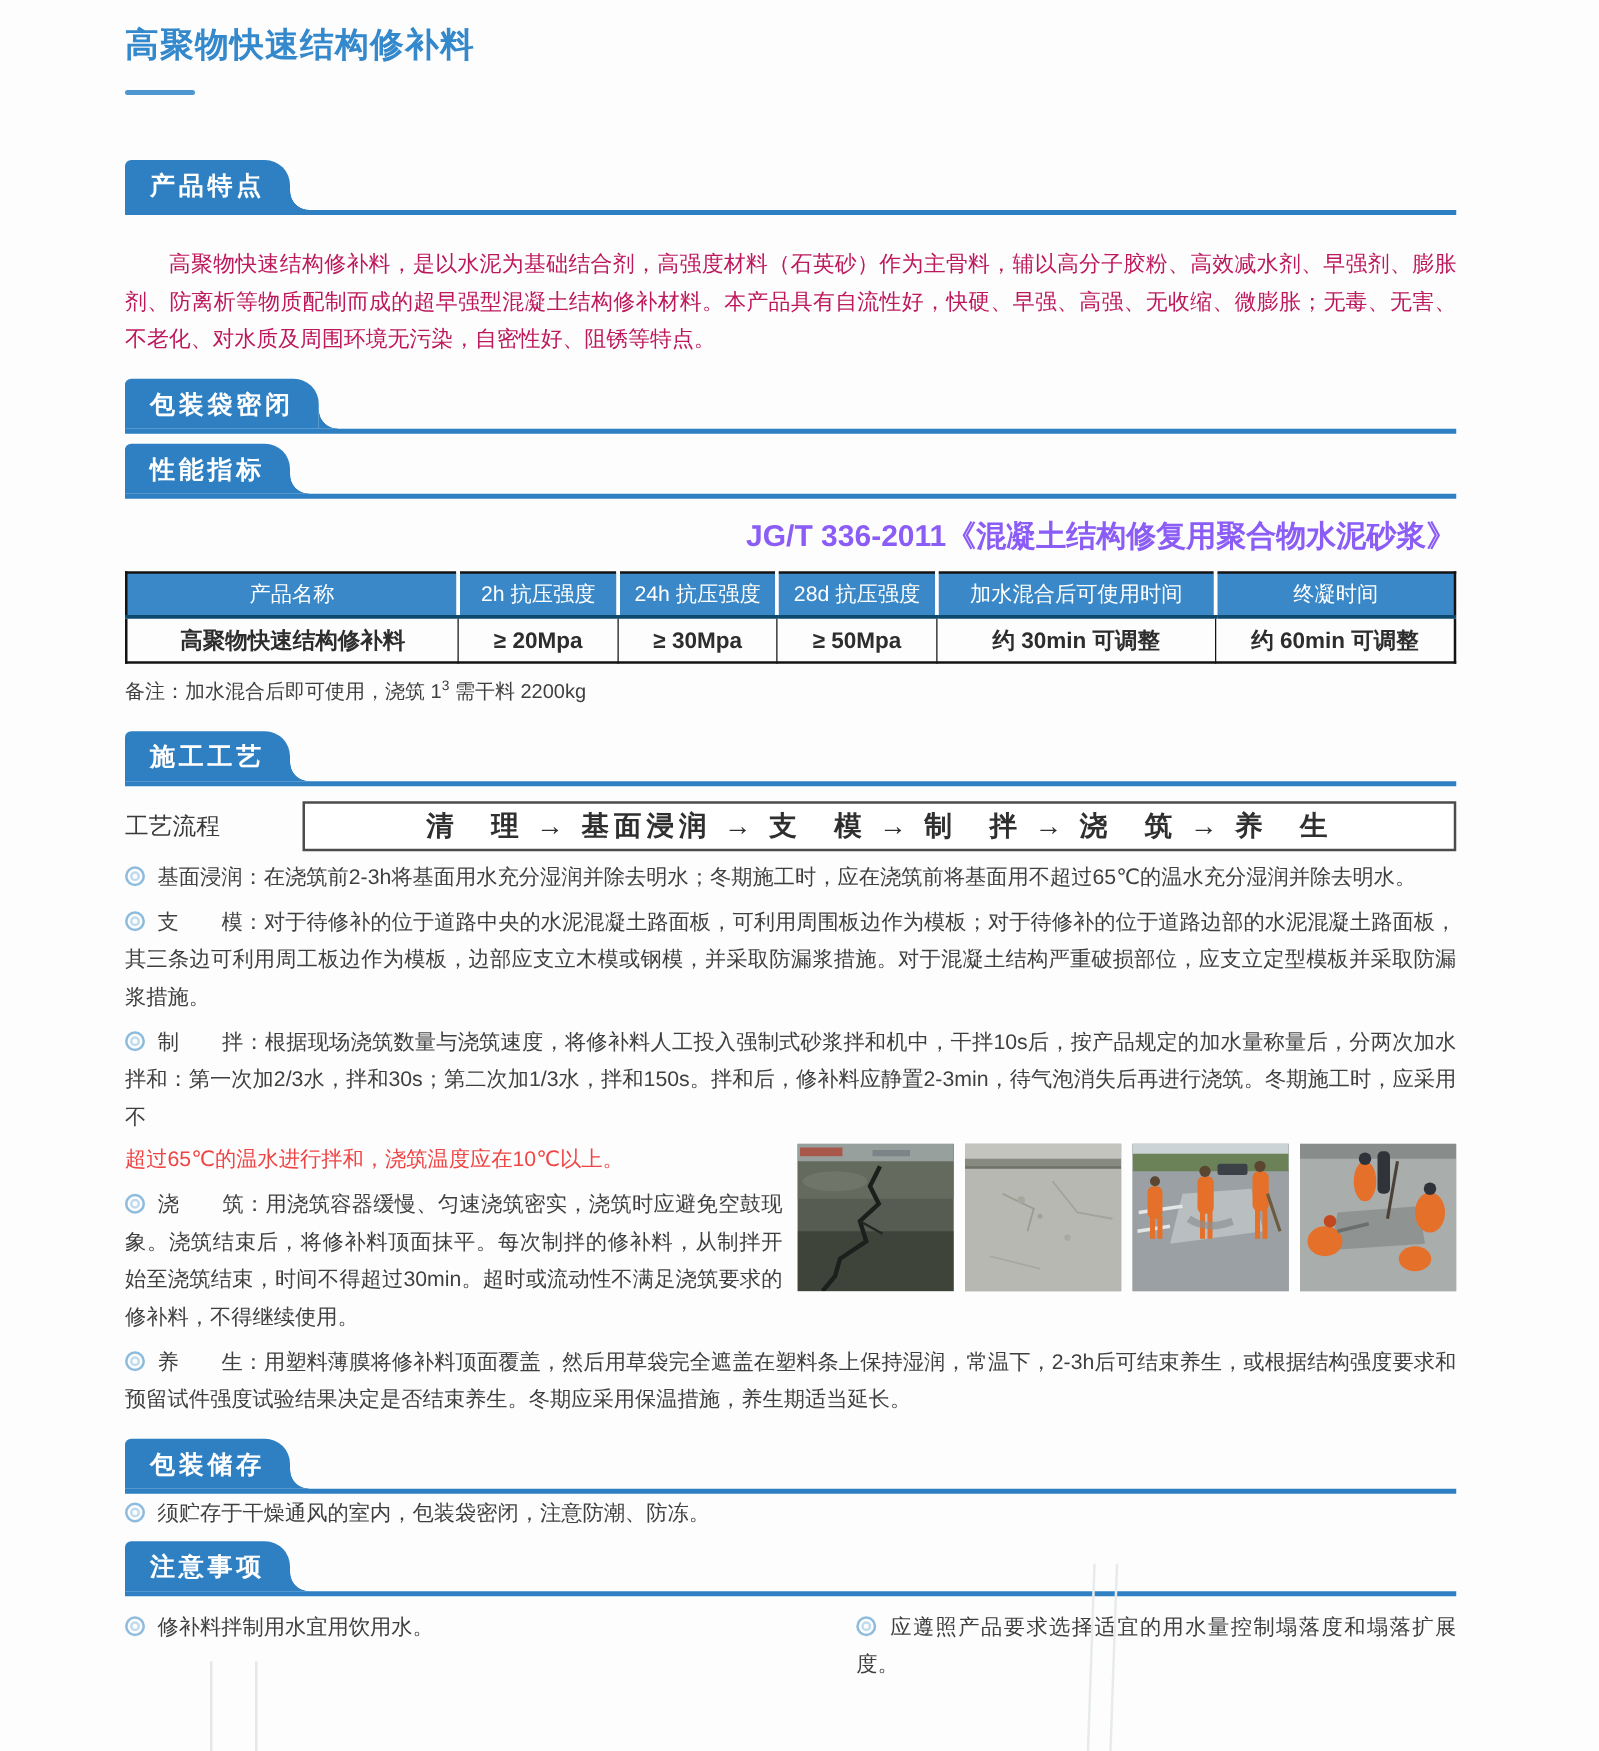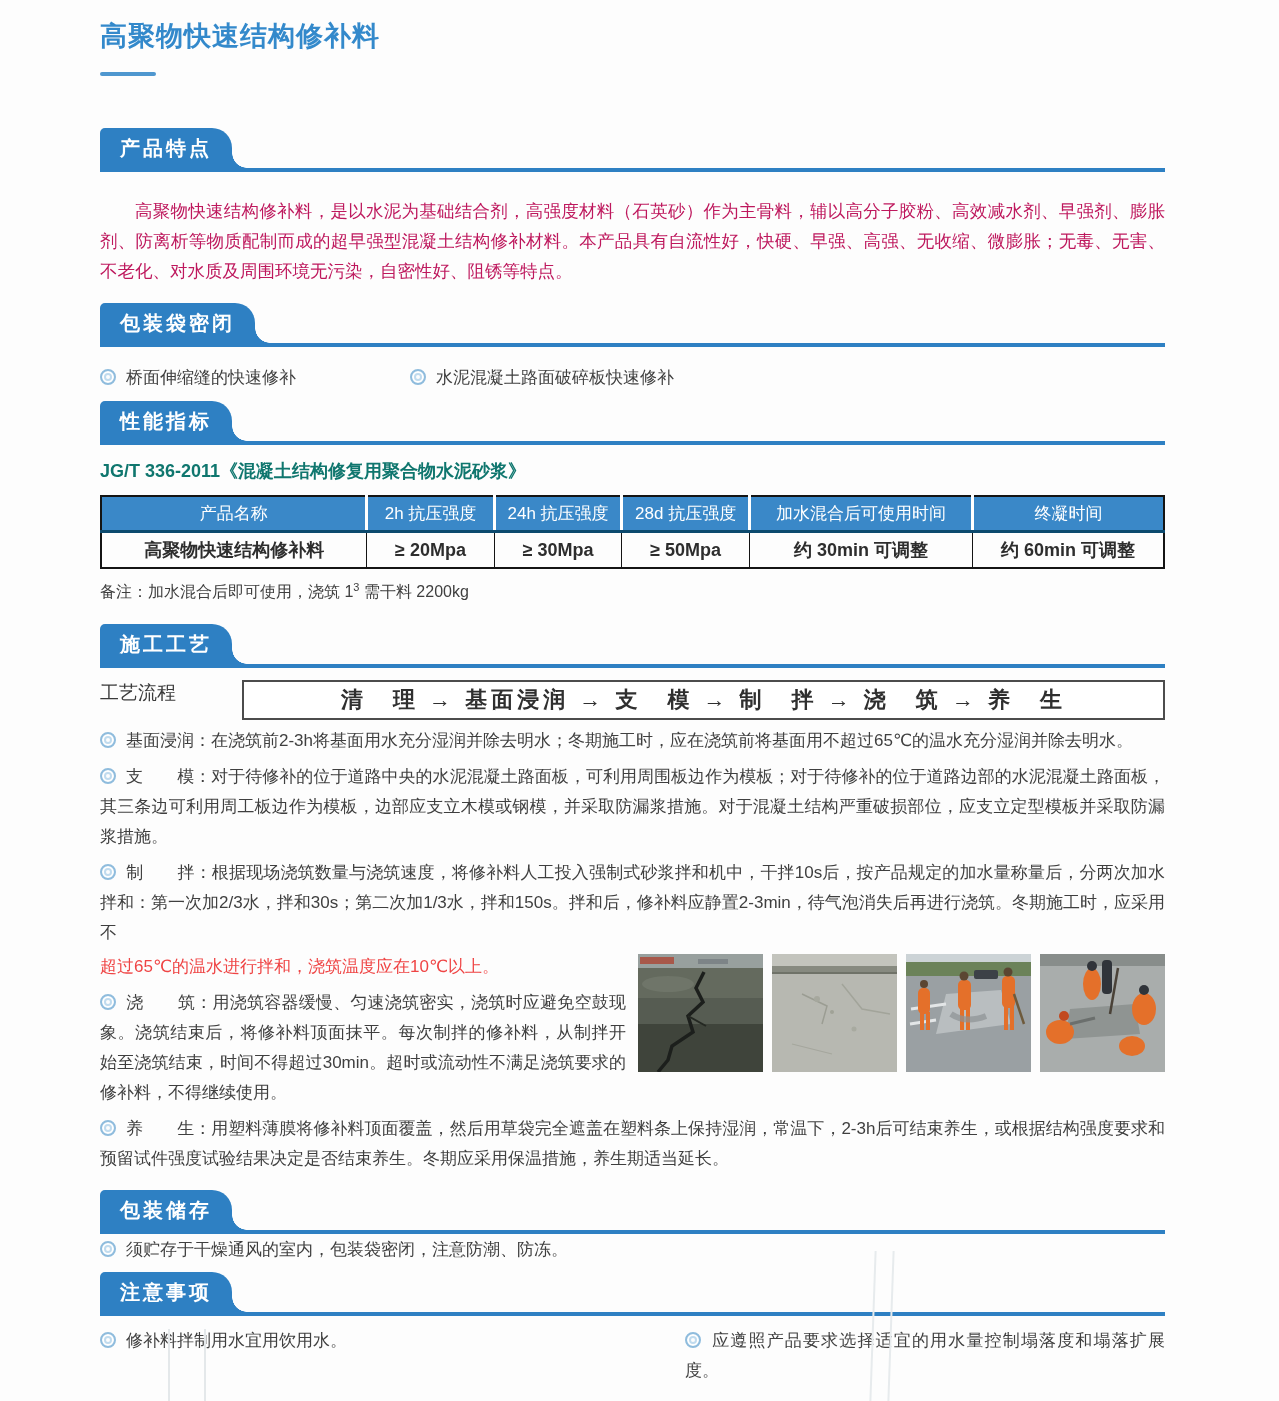--- a/index.html
+++ b/index.html
@@ -29,36 +29,36 @@
     display:inline-block;width:12px;height:12px;border-radius:50%;
     border:2px solid #8fbcdd;
     box-shadow:inset 0 0 0 2px #fff, inset 0 0 0 4px #c0dbee;
     margin-right:10px;vertical-align:-2px;flex:none;
   }
 
   .bullet{font-size:17px;line-height:30px;text-align:justify;color:#3f3f3f;}
   .app-row{display:flex;margin-top:16px;}
   .app-item{width:310px;}
 
-  .standard{text-align:left;font-size:18px;font-weight:600;margin:14px 0 0;color:#0f766e;}
+  .standard{text-align:right;font-size:24px;font-weight:600;margin:14px 0 0;color:#8b5cf6;}
   table{width:100%;border-collapse:collapse;margin-top:12px;border:2px solid #141414;}
   col.c1{width:25%}col.c2{width:12%}col.c3{width:12%}col.c4{width:12%}col.c5{width:21%}col.c6{width:18%}
   th{
     background:#3a88c8;color:#fff;font-size:17px;font-weight:500;
     padding:5px 4px;border-bottom:3px solid #0c4a6e;border-left:3px solid #fff;
   }
   th:first-child{border-left:none;}
   td{
     font-size:18px;font-weight:600;text-align:center;padding:4px;
     border:1px solid #141414;color:#2d2d2d;height:26px;
   }
   .note{font-size:16px;margin:12px 0 0;color:#3f3f3f;}
   .note sup{font-size:11px;}
 
-  .flow-row{display:flex;align-items:flex-start;margin-top:12px;}
+  .flow-row{display:flex;align-items:center;margin-top:12px;}
   .flow-label{font-size:19px;width:142px;flex:none;color:#3a3a3a;}
   .flow-box{
     flex:1;border:2px solid #4c4c4c;text-align:center;font-size:22px;font-weight:700;
     letter-spacing:4px;padding:3px 0;color:#2f2f2f;background:#fff;
   }
   .step{margin-top:6px;}
   .wrap-block{margin-top:4px;}
   .cont{font-size:17px;line-height:30px;text-align:justify;color:#ef4444;}
   .photos{float:right;width:527px;display:flex;gap:9px;margin:2px 0 8px 12px;}
   .photo{width:125px;height:118px;flex:none;overflow:hidden;background:#888;}
@@ -85,28 +85,20 @@
   <h1 class="title">高聚物快速结构修补料</h1>
   <div class="title-dash"></div>
 
   <div class="sec" style="margin-top:52px">
     <span class="sec-tab">产品特点</span>
   </div>
   <p class="par">高聚物快速结构修补料，是以水泥为基础结合剂，高强度材料（石英砂）作为主骨料，辅以高分子胶粉、高效减水剂、早强剂、膨胀剂、防离析等物质配制而成的超早强型混凝土结构修补材料。本产品具有自流性好，快硬、早强、高强、无收缩、微膨胀；无毒、无害、不老化、对水质及周围环境无污染，自密性好、阻锈等特点。</p>
 
   <div class="sec" style="margin-top:17px">
     <span class="sec-tab">包装袋密闭</span>
-  </div>
-  <div class="app-row">
-    <div class="bullet app-item">
-      <span class="ring"></span><span>桥面伸缩缝的快速修补</span>
-    </div>
-    <div class="bullet app-item">
-      <span class="ring"></span><span>水泥混凝土路面破碎板快速修补</span>
-    </div>
   </div>
 
   <div class="sec" style="margin-top:8px">
     <span class="sec-tab">性能指标</span>
   </div>
   <p class="standard">JG/T 336-2011《混凝土结构修复用聚合物水泥砂浆》</p>
 
   <table>
     <colgroup>
         <col class="c1">

